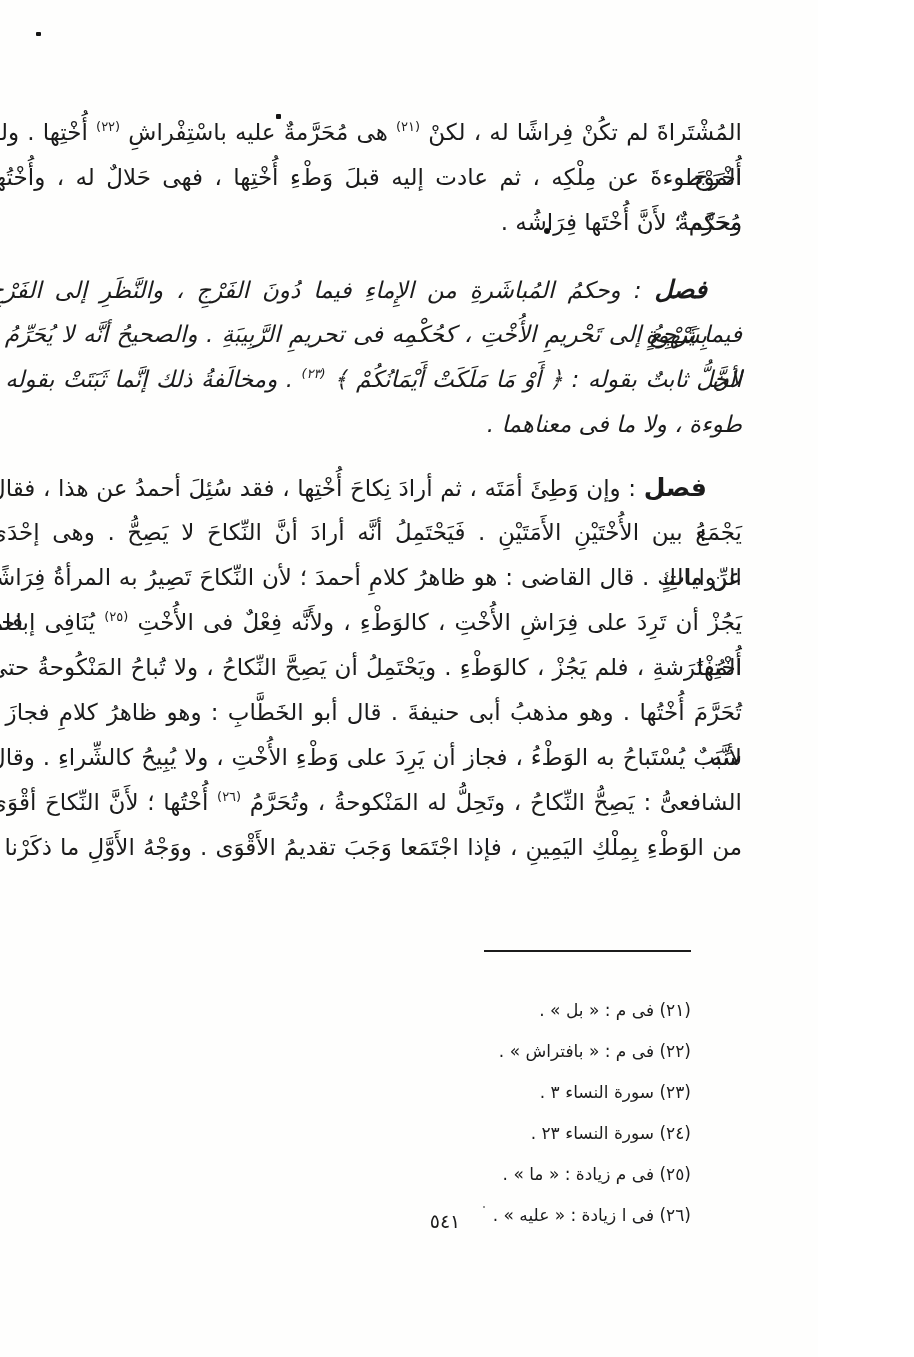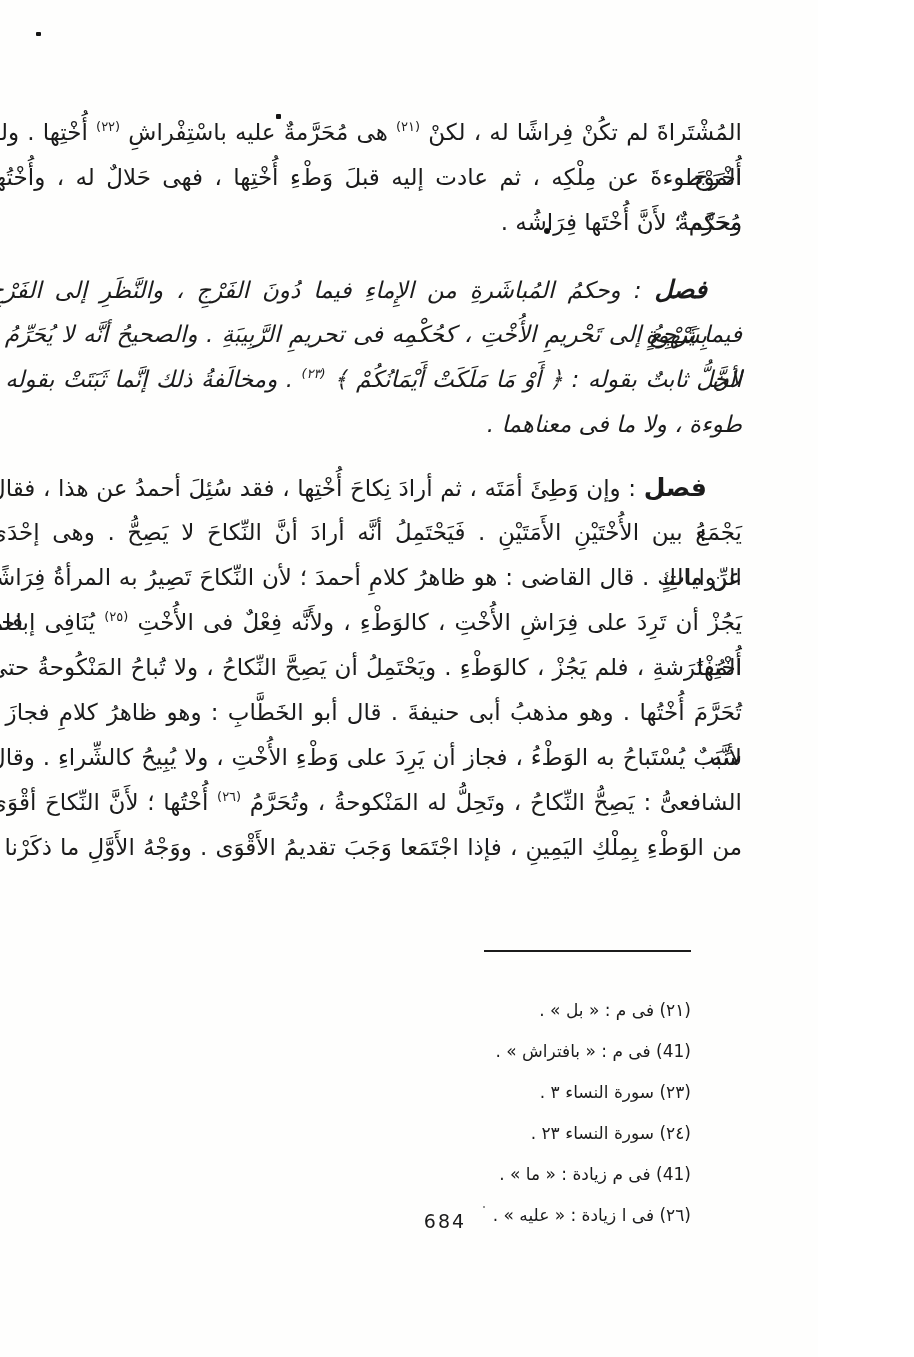--- a/index.html
+++ b/index.html
@@ -142,27 +142,27 @@
       <div class="line">الشافعىُّ : يَصِحُّ النِّكاحُ ، وتَحِلُّ له المَنْكوحةُ ، وتُحَرَّمُ <sup class="ref">(٢٦)</sup> أُخْتُها ؛ لأَنَّ النِّكاحَ أقْوَى</div>
       <div class="line">من الوَطْءِ بِمِلْكِ اليَمِينِ ، فإذا اجْتَمَعا وَجَبَ تقديمُ الأَقْوَى . ووَجْهُ الأَوَّلِ ما ذكَرْنا ،</div>
     </section>
 
   </main>
 
   <div class="footnote-divider"></div>
 
   <aside class="footnotes">
     <div class="footnote">(٢١) فى م : « بل » .</div>
-    <div class="footnote">(41) فى م : « بافتراش » .</div>
+    <div class="footnote">(٢٢) فى م : « بافتراش » .</div>
     <div class="footnote">(٢٣) سورة النساء ٣ .</div>
     <div class="footnote">(٢٤) سورة النساء ٢٣ .</div>
-    <div class="footnote">(41) فى م زيادة : « ما » .</div>
+    <div class="footnote">(٢٥) فى م زيادة : « ما » .</div>
     <div class="footnote">(٢٦) فى ا زيادة : « عليه » .</div>
   </aside>
 
-  <div class="page-number">684</div>
+  <div class="page-number">٥٤١</div>
 
   <div class="speck s1"></div>
   <div class="speck s2"></div>
   <div class="speck s3"></div>
   <div class="speck s4"></div>
 
 </div>
 
 </body></html>

